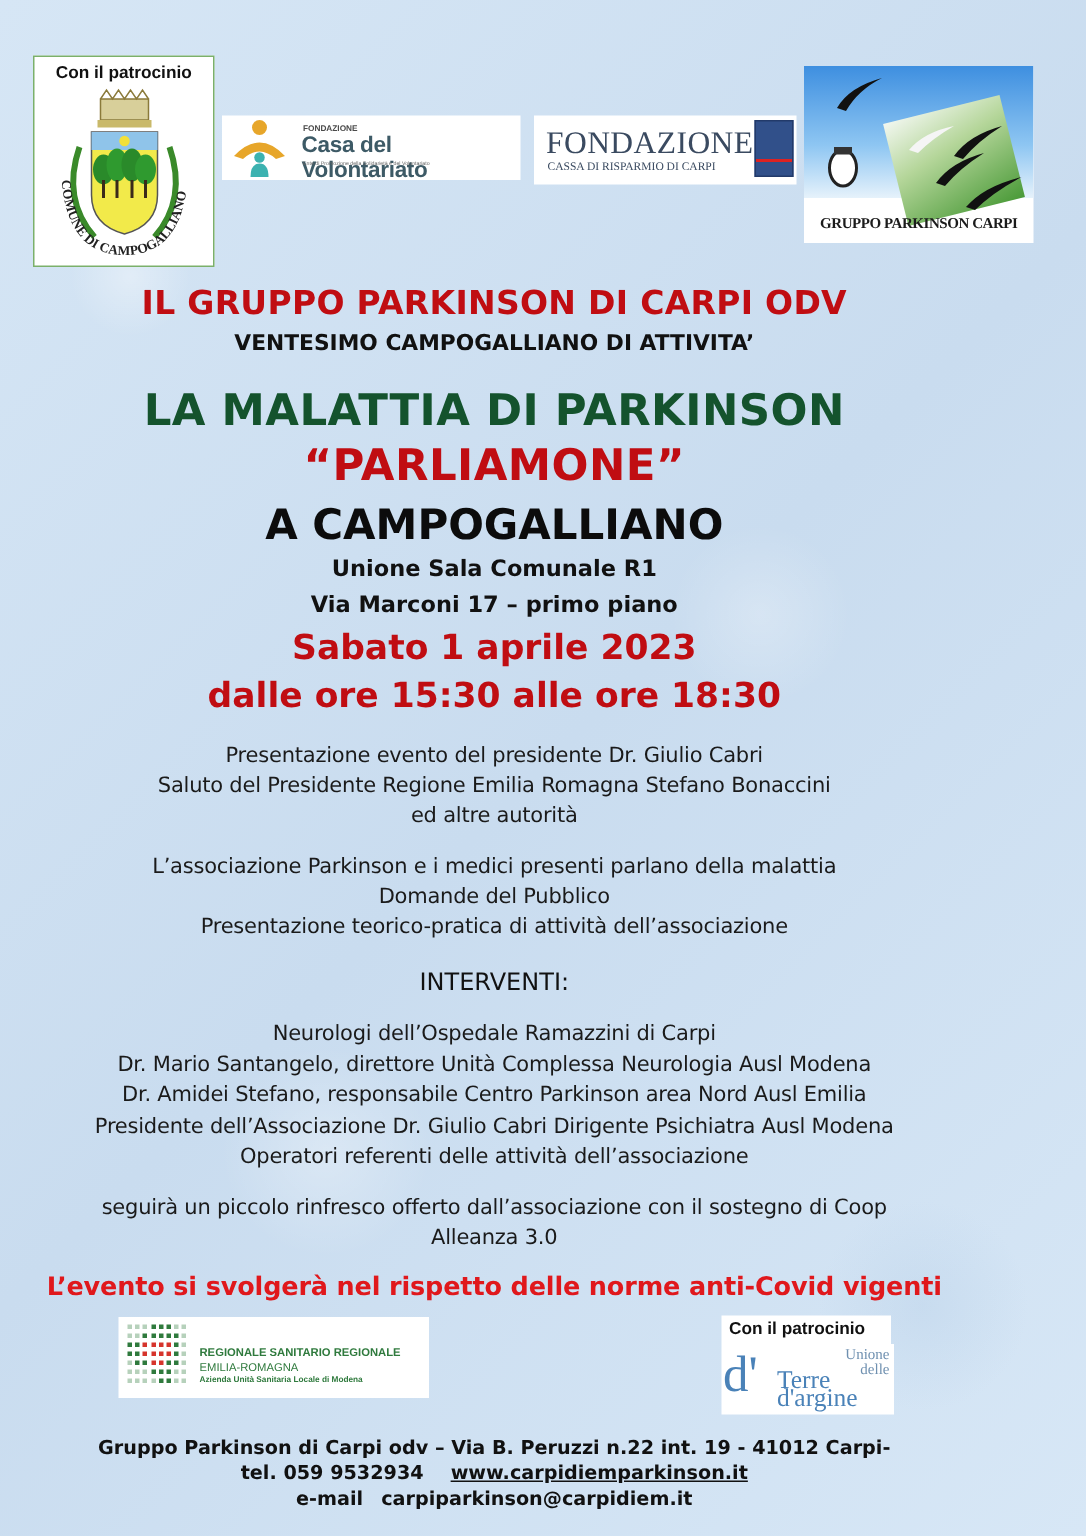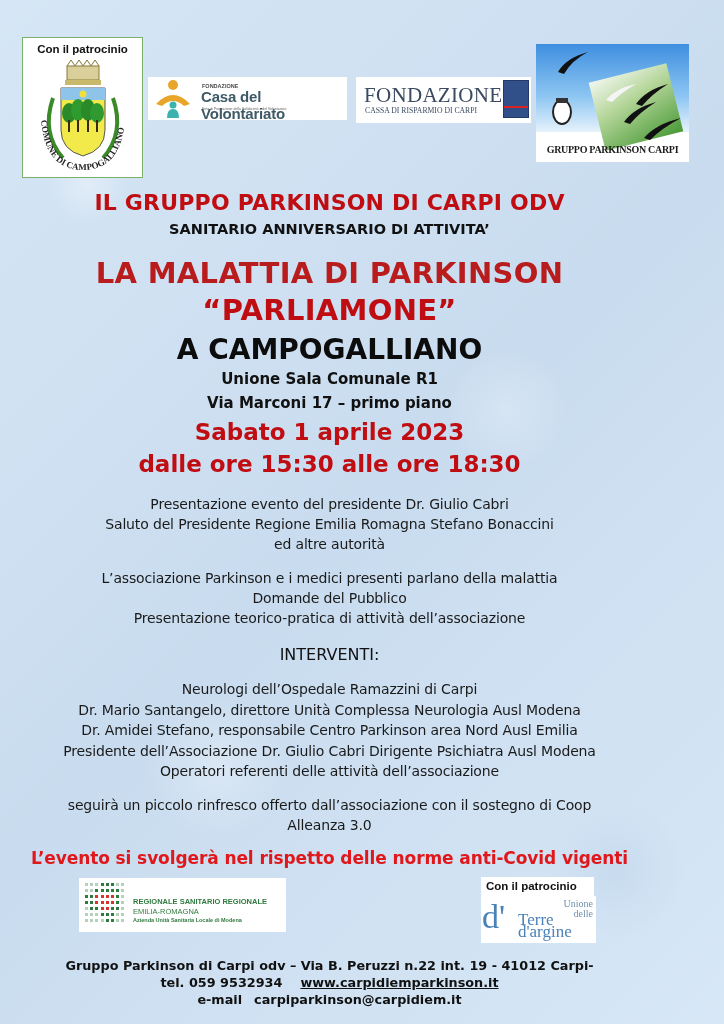--- a/index.html
+++ b/index.html
@@ -46,21 +46,21 @@
   .logo-gpc .sky { position:absolute; left:0; top:0; width:153px; height:88px; background: linear-gradient(180deg, #3e8fe0 0%, #8ec6f2 60%, #e6f2fb 100%); }
   .logo-gpc .square { position:absolute; left:60px; top:28px; width:80px; height:70px;
     background: linear-gradient(160deg, #f2f7f0 0%, #b5d69a 40%, #4a9a38 100%); transform: rotate(-14deg); }
   .logo-gpc .cap { position:absolute; left:0; right:0; bottom:7px; text-align:center;
     font-family:"Liberation Serif",serif; font-weight:bold; font-size:10px; color:#1b1b1b; letter-spacing:-0.3px; }
 
   
   .center { position:absolute; left:0; width:659px; text-align:center; }
   .h1 { top: 190px; font-family:"DejaVu Sans",sans-serif; font-weight:bold; font-size:22px; color:#c00d12; letter-spacing:0.2px; }
   .h2 { top: 221px; font-family:"DejaVu Sans",sans-serif; font-weight:bold; font-size:14.5px; color:#111; }
-  .h3 { top: 256px; font-family:"DejaVu Sans",sans-serif; font-weight:bold; font-size:29px; color:#b91c1c; letter-spacing:0.3px; }
+  .h3 { top: 256px; font-family:"DejaVu Sans",sans-serif; font-weight:bold; font-size:29px; color:#14532d; letter-spacing:0.3px; }
   .h4 { top: 293px; font-family:"DejaVu Sans",sans-serif; font-weight:bold; font-size:29px; color:#c00d12; letter-spacing:0.3px; }
   .h5 { top: 333px; font-family:"DejaVu Sans",sans-serif; font-weight:bold; font-size:28px; color:#0c0c0c; }
   .h6 { top: 370px; font-family:"DejaVu Sans",sans-serif; font-weight:bold; font-size:15px; color:#111; }
   .h7 { top: 394px; font-family:"DejaVu Sans",sans-serif; font-weight:bold; font-size:15px; color:#111; }
   .h8 { top: 419px; font-family:"DejaVu Sans",sans-serif; font-weight:bold; font-size:23px; color:#c00d12; }
   .h9 { top: 451px; font-family:"DejaVu Sans",sans-serif; font-weight:bold; font-size:23px; color:#c00d12; }
 
   .para { font-family:"DejaVu Sans",sans-serif; font-size:14px; color:#1a1a1a; line-height:20px; letter-spacing:-0.15px; }
   .p1 { top: 494px; }
   .p2 { top: 568px; }
@@ -160,21 +160,21 @@
     <path d="M108 94 Q120 80 145 74 Q126 84 114 96 Z" fill="#111"></path>
     <path d="M70 56 Q80 44 100 40 Q86 48 76 58 Z" fill="#f5f5f5"></path>
 
     <ellipse cx="26" cy="68" rx="9" ry="12" fill="#fff" stroke="#222" stroke-width="2"></ellipse>
     <rect x="20" y="54" width="12" height="5" fill="#333"></rect>
   </svg>
   <div class="cap">GRUPPO PARKINSON CARPI</div>
 </div>
 
 <div class="center h1">IL GRUPPO PARKINSON DI CARPI ODV</div>
-<div class="center h2">SANITARIO ANNIVERSARIO DI ATTIVITA’</div>
+<div class="center h2">VENTESIMO CAMPOGALLIANO DI ATTIVITA’</div>
 <div class="center h3">LA MALATTIA DI PARKINSON</div>
 <div class="center h4">“PARLIAMONE”</div>
 <div class="center h5">A CAMPOGALLIANO</div>
 <div class="center h6">Unione Sala Comunale R1</div>
 <div class="center h7">Via Marconi 17 – primo piano</div>
 <div class="center h8">Sabato 1 aprile 2023</div>
 <div class="center h9">dalle ore 15:30 alle ore 18:30</div>
 
 <div class="center para p1">
   <div>Presentazione evento del presidente Dr. Giulio Cabri</div>

